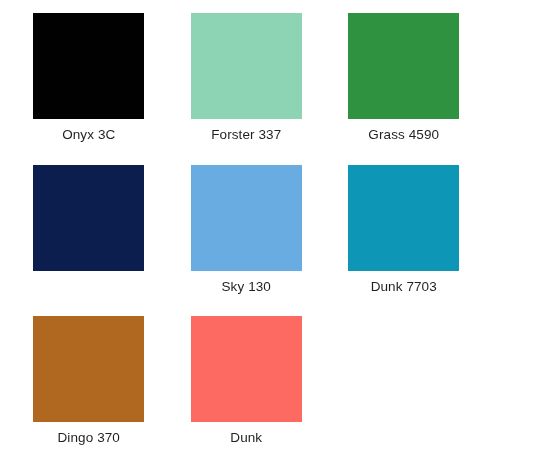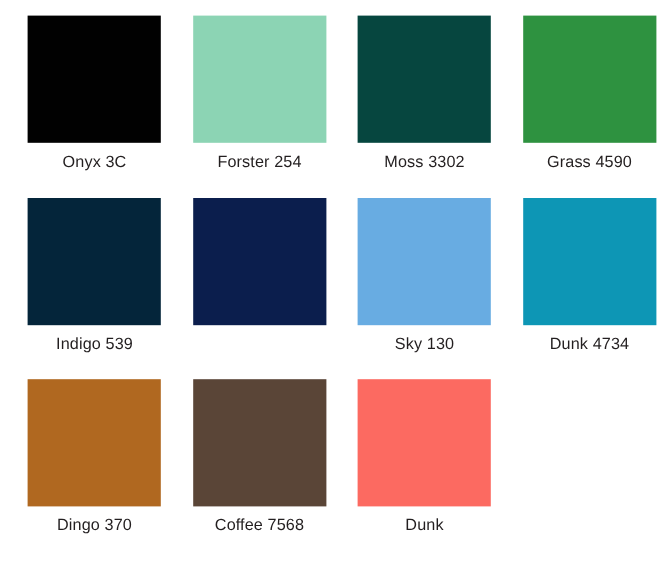--- a/index.html
+++ b/index.html
@@ -56,58 +56,46 @@
 
 <div id="palette-board">
 
   <div class="swatch-row">
     <div class="swatch-cell">
       <div class="swatch-chip" style="background: rgb(1, 1, 1);"></div>
       <div class="swatch-label">Onyx 3C</div>
     </div>
     <div class="swatch-cell">
       <div class="swatch-chip" style="background: rgb(140, 212, 180);"></div>
-      <div class="swatch-label">Forster 254</div>
-    </div>
-    <div class="swatch-cell">
-      <div class="swatch-chip" style="background: rgb(6, 70, 63);"></div>
-      <div class="swatch-label">Moss 3302</div>
+      <div class="swatch-label">Forster 337</div>
     </div>
     <div class="swatch-cell">
       <div class="swatch-chip" style="background: rgb(46, 146, 64);"></div>
       <div class="swatch-label">Grass 4590</div>
     </div>
   </div>
 
   <div class="swatch-row">
     <div class="swatch-cell">
-      <div class="swatch-chip" style="background: rgb(4, 37, 58);"></div>
-      <div class="swatch-label">Indigo 539</div>
-    </div>
-    <div class="swatch-cell">
       <div class="swatch-chip" style="background: rgb(11, 30, 77);"></div>
     </div>
     <div class="swatch-cell">
       <div class="swatch-chip" style="background: rgb(104, 172, 226);"></div>
       <div class="swatch-label">Sky 130</div>
     </div>
     <div class="swatch-cell">
       <div class="swatch-chip" style="background: rgb(13, 150, 181);"></div>
-      <div class="swatch-label">Dunk 4734</div>
+      <div class="swatch-label">Dunk 7703</div>
     </div>
   </div>
 
   <div class="swatch-row">
     <div class="swatch-cell">
       <div class="swatch-chip" style="background: rgb(176, 104, 32);"></div>
       <div class="swatch-label">Dingo 370</div>
-    </div>
-    <div class="swatch-cell">
-      <div class="swatch-chip" style="background: rgb(90, 69, 55);"></div>
-      <div class="swatch-label">Coffee 7568</div>
     </div>
     <div class="swatch-cell">
       <div class="swatch-chip" style="background: rgb(252, 106, 97);"></div>
       <div class="swatch-label">Dunk</div>
     </div>
     <div class="swatch-cell is-empty">
       <div class="swatch-chip"></div>
       <div class="swatch-label"></div>
     </div>
   </div>

